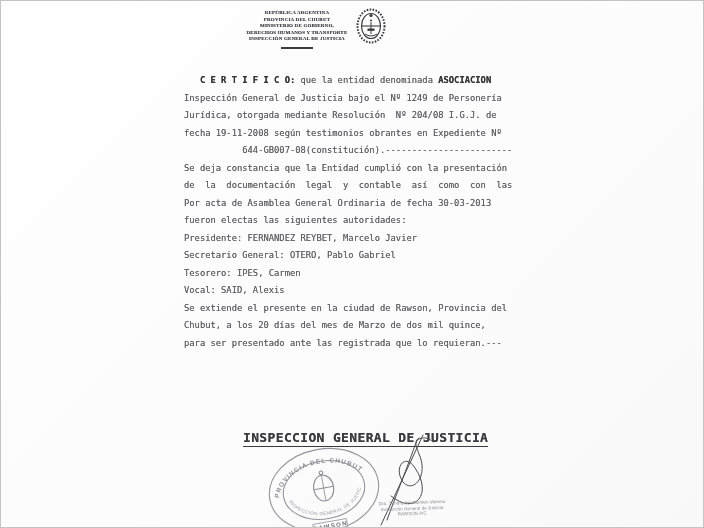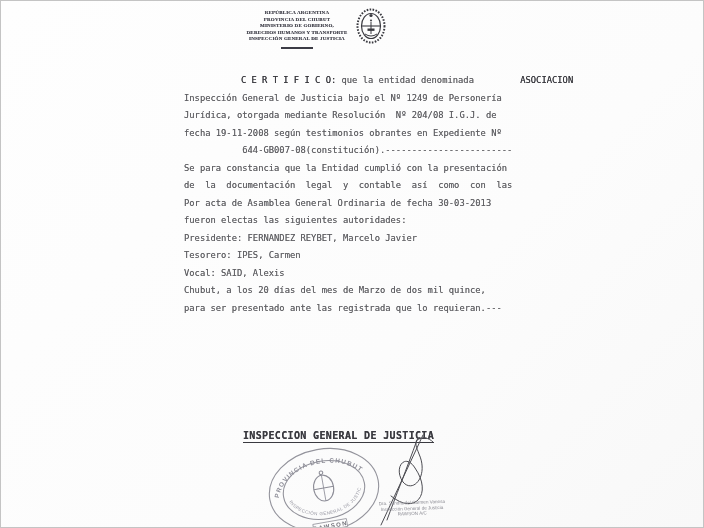--- a/index.html
+++ b/index.html
@@ -29,25 +29,25 @@
   
   #body-lines{
     position:absolute;left:183px;top:71px;width:330px;
     color:#5f5f63;
   }
   .bline{
     font-size:8.8px;line-height:17.5px;height:17.5px;
     white-space:pre;letter-spacing:0;
     text-shadow:0 0 .5px rgba(95,95,99,.75);
   }
-  .bline .b{font-weight:normal;color:#36363c;text-shadow:0 0 .5px rgba(40,40,46,.8);margin-left:41px;}
+  .bline .b{font-weight:bold;color:#36363c;text-shadow:0 0 .5px rgba(40,40,46,.8);}
   
   #office-title{
     position:absolute;left:242px;top:429px;
-    font-size:10px;font-weight:bold;letter-spacing:.35px;
+    font-size:13px;font-weight:bold;letter-spacing:.35px;
     color:#3a3a40;border-bottom:1px solid #3a3a40;padding-bottom:1px;
     white-space:nowrap;text-shadow:0 0 .5px rgba(50,50,56,.8);
   }
   
   #stamp{position:absolute;left:262px;top:441px;opacity:.85;}
   
   #signature{position:absolute;left:372px;top:427px;}
   
   #sig-caption{
     position:absolute;left:362px;top:499px;width:98px;
@@ -83,27 +83,29 @@
     <rect x="13.5" y="21.5" width="7" height="2.4" fill="#3a3a40"></rect>
     <path d="M11 27 q6 4 12 0" fill="none" stroke="#3a3a40" stroke-width="1"></path>
   </svg>
 
   <div id="body-lines">
       <div class="bline"><span class="b">   C E R T I F I C O: </span><span>que la entidad denominada </span><span class="b">ASOCIACION</span></div>
       <div class="bline"><span>Inspección General de Justicia bajo el Nº 1249 de Personería</span></div>
       <div class="bline"><span>Jurídica, otorgada mediante Resolución  Nº 204/08 I.G.J. de</span></div>
       <div class="bline"><span>fecha 19-11-2008 según testimonios obrantes en Expediente Nº</span></div>
       <div class="bline"><span>           644-GB007-08(constitución).------------------------</span></div>
-      <div class="bline"><span>Se para constancia que la Entidad cumplió con la presentación</span></div>
+      <div class="bline"><span>Se deja constancia que la Entidad cumplió con la presentación</span></div>
       <div class="bline"><span>de  la  documentación  legal  y  contable  así  como  con  las</span></div>
       <div class="bline"><span>Por acta de Asamblea General Ordinaria de fecha 30-03-2013</span></div>
       <div class="bline"><span>fueron electas las siguientes autoridades:</span></div>
       <div class="bline"><span>Presidente: FERNANDEZ REYBET, Marcelo Javier</span></div>
+      <div class="bline"><span>Secretario General: OTERO, Pablo Gabriel</span></div>
       <div class="bline"><span>Tesorero: IPES, Carmen</span></div>
       <div class="bline"><span>Vocal: SAID, Alexis</span></div>
+      <div class="bline"><span>Se extiende el presente en la ciudad de Rawson, Provincia del</span></div>
       <div class="bline"><span>Chubut, a los 20 días del mes de Marzo de dos mil quince,</span></div>
       <div class="bline"><span>para ser presentado ante las registrada que lo requieran.---</span></div>
     </div>
 
   <div id="office-title">INSPECCION GENERAL DE JUSTICIA</div>
 
   <svg id="stamp" width="122" height="96" viewBox="0 0 122 96">
     <g transform="rotate(-10 61 48)" fill="none" stroke="#82828c" stroke-width="1.1">
       <ellipse cx="61" cy="48" rx="55" ry="41"></ellipse>
       <ellipse cx="61" cy="48" rx="41" ry="29"></ellipse>

